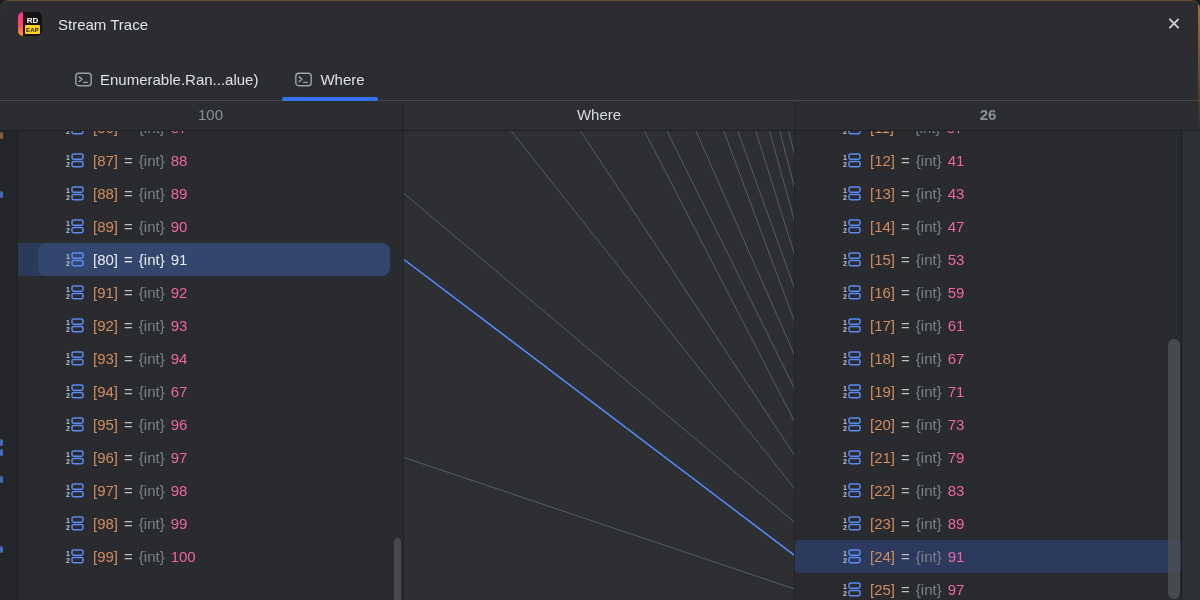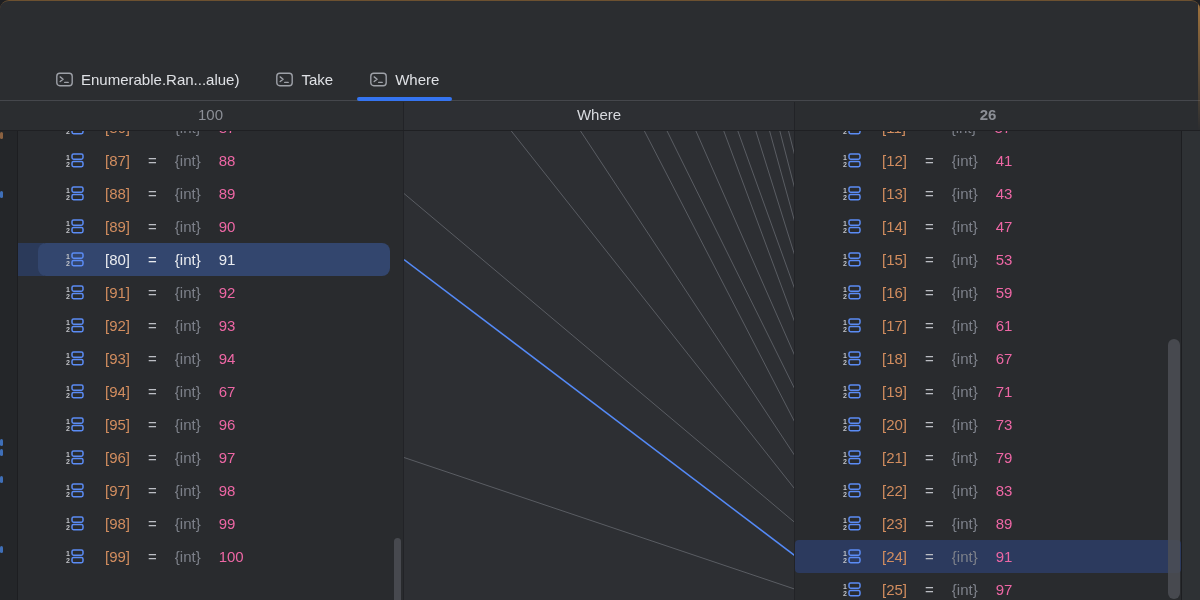--- a/index.html
+++ b/index.html
@@ -27,21 +27,21 @@
     color:#111; font-size:6px; font-weight:700; display:flex; align-items:center; justify-content:center;
     border-radius:1px; letter-spacing:.3px; }
   .win-title { margin-left:16px; font-size:15px; color:#e2e4e8; }
   .close-btn { position:absolute; top:9px; right:13px; width:26px; height:26px;
     display:flex; align-items:center; justify-content:center;
     color:#d0d2d7; font-size:18px; cursor:pointer; border-radius:4px; }
 
   
   .tabbar { position:absolute; top:58px; left:0; right:0; height:42px;
     border-bottom:1px solid #45474c; display:flex; align-items:stretch;
-    padding-left:40px; gap:5px; }
+    padding-left:59px; gap:5px; }
   .tab { position:relative; display:flex; align-items:center; gap:8px;
     padding:0 16px; cursor:pointer; }
   .tab-label { font-size:15px; color:#dfe1e5; white-space:nowrap; }
   .tab.selected::after { content:''; position:absolute; left:3px; right:3px; bottom:-1px;
     height:4px; border-radius:4px; background:var(--accent,#3574f0); }
   .term-icon rect { fill:none; stroke:#9ea1a8; stroke-width:1.4; }
   .term-icon path, .term-icon line { fill:none; stroke:#9ea1a8; stroke-width:1.4;
     stroke-linecap:round; stroke-linejoin:round; }
 
   
@@ -64,21 +64,21 @@
 
   .panel { position:absolute; top:0; bottom:0; background:#292b2e; overflow:hidden; }
   #panel-left  { left:18px;  width:385px; }
   #panel-right { left:795px; width:386px; }
   .mid { position:absolute; left:403px; width:392px; top:0; bottom:0; background:#2d2f33;
     border-left:1px solid #222327; border-right:1px solid #222327; overflow:hidden; }
   .mid svg { position:absolute; left:0; top:0; }
 
   .rows { position:absolute; top:-20px; left:0; right:0; }
   .row { position:relative; height:33px; display:flex; align-items:center;
-    padding-left:48px; font-size:15px; white-space:nowrap; cursor:default;gap:12px; }
+    padding-left:48px; font-size:15px; white-space:nowrap; cursor:default; }
   .row > * { position:relative; z-index:1; }
   .li-icon { margin-right:9px; flex:0 0 auto; }
   .li-icon rect { fill:none; stroke:var(--icon-blue,#5b8cf5); stroke-width:1.5; }
   .li-num { font-size:7px; font-weight:700; fill:#c2c4c9; font-family:"Liberation Sans",sans-serif; }
   .idx { color:var(--index,#d28d5f); }
   .eq  { color:#bcbec4; margin:0 6px; }
   .typ { color:var(--type,#7d818a); margin-right:6px; }
   .val { color:var(--value,#ee67a5); }
 
   .row.sel-focus::before { content:''; position:absolute; left:0; top:0; bottom:0; width:26px;
@@ -93,37 +93,39 @@
   .thumb { position:absolute; background:#4c4f55; border-radius:4px; opacity:.85; z-index:2; }
   #thumb-left  { right:2px; width:7px;  top:407px; height:70px; }
   #thumb-right { right:1px; width:12px; top:208px; height:260px; border-radius:6px; }
 </style>
 </head>
 <body>
 
 <div class="window">
   <div class="corner-r"></div>
 
+  <div class="titlebar">
+    <div class="logo">
+      <div class="logo-rd">RD</div>
+      <div class="logo-eap">EAP</div>
+    </div>
+    <span class="win-title">Stream Trace</span>
+    <div class="close-btn">
+      <span>✕</span>
+    </div>
+  </div>
 
   <div class="tabbar" id="tabbar">
       <div class="tab">
     <svg class="term-icon" width="17" height="15" viewBox="0 0 17 15">
       <rect x="0.8" y="1.3" width="15.4" height="12.4" rx="3"></rect>
       <path d="M4.2 4.9 L7.1 7.2 L4.2 9.5"></path>
       <line x1="8.7" y1="10.4" x2="12.2" y2="10.4"></line>
     </svg>
     <span class="tab-label">Enumerable.Ran...alue)</span>
-  </div>
-      <div class="tab">
-    <svg class="term-icon" width="17" height="15" viewBox="0 0 17 15">
-      <rect x="0.8" y="1.3" width="15.4" height="12.4" rx="3"></rect>
-      <path d="M4.2 4.9 L7.1 7.2 L4.2 9.5"></path>
-      <line x1="8.7" y1="10.4" x2="12.2" y2="10.4"></line>
-    </svg>
-    <span class="tab-label">Take</span>
   </div>
       <div class="tab selected">
     <svg class="term-icon" width="17" height="15" viewBox="0 0 17 15">
       <rect x="0.8" y="1.3" width="15.4" height="12.4" rx="3"></rect>
       <path d="M4.2 4.9 L7.1 7.2 L4.2 9.5"></path>
       <line x1="8.7" y1="10.4" x2="12.2" y2="10.4"></line>
     </svg>
     <span class="tab-label">Where</span>
   </div>
     </div>

